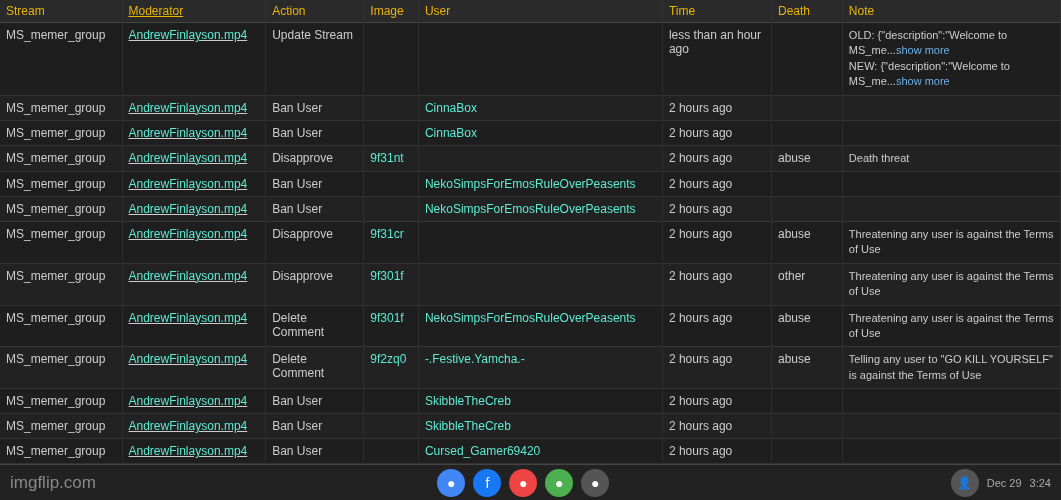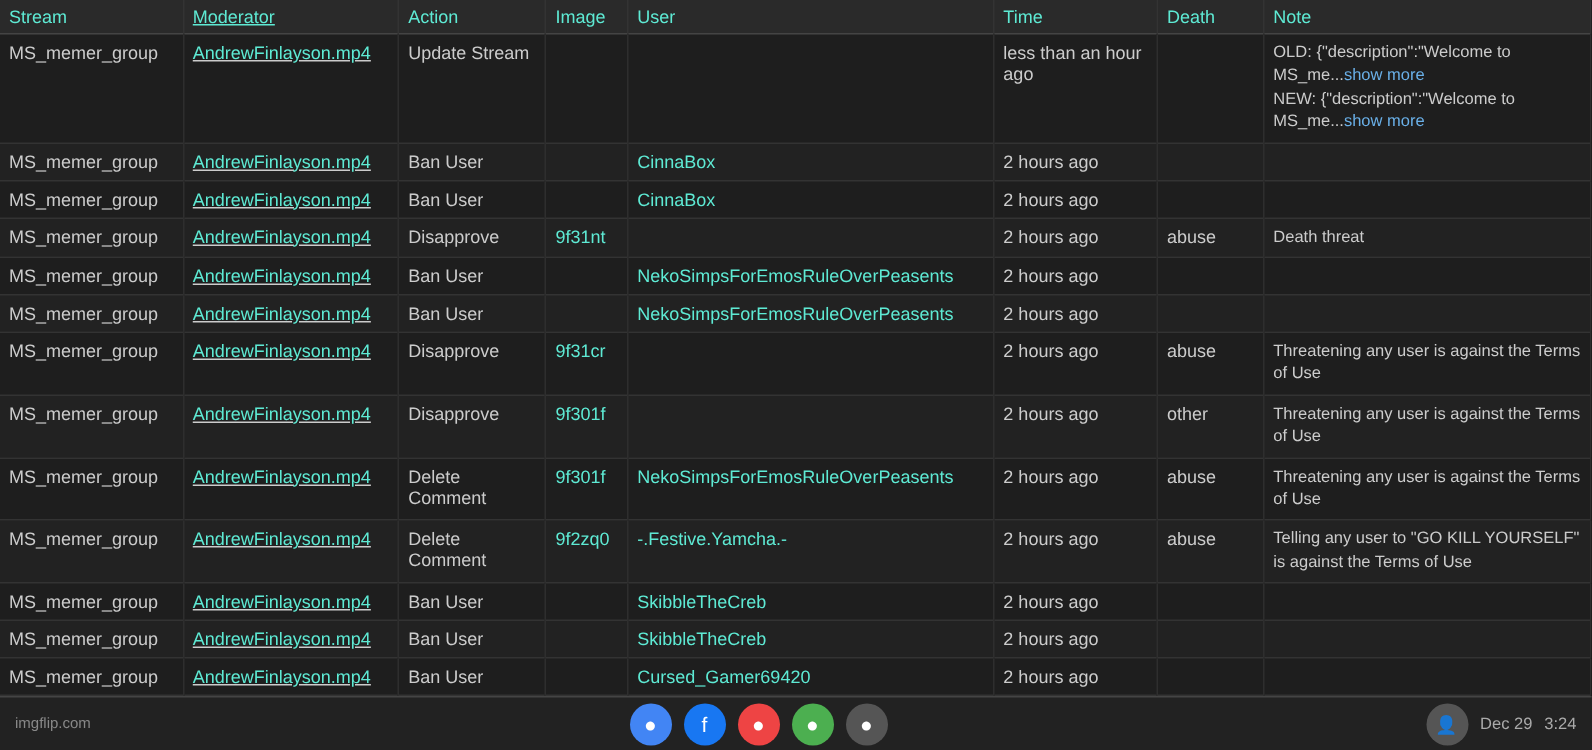--- a/index.html
+++ b/index.html
@@ -15,21 +15,21 @@
       width: 100%;
       border-collapse: collapse;
     }
     thead tr {
       background: #2a2a2a;
       border-bottom: 1px solid #444;
     }
     thead th {
       padding: 4px 6px;
       text-align: left;
-      color: #5eead4;
+      color: #eab308;
       font-weight: normal;
       border-right: 1px solid #333;
     }
     tbody tr {
       border-bottom: 1px solid #333;
     }
     tbody tr:nth-child(odd) {
       background: #1e1e1e;
     }
     tbody tr:nth-child(even) {
@@ -68,21 +68,21 @@
       height: 36px;
       background: #222;
       display: flex;
       align-items: center;
       justify-content: space-between;
       padding: 0 10px;
       border-top: 1px solid #444;
     }
     .footer-left {
       color: #888;
-      font-size: 10px;
+      font-size: 17px;
     }
     .footer-icons {
       display: flex;
       gap: 8px;
       align-items: center;
     }
     .footer-icon {
       width: 28px;
       height: 28px;
       border-radius: 50%;

